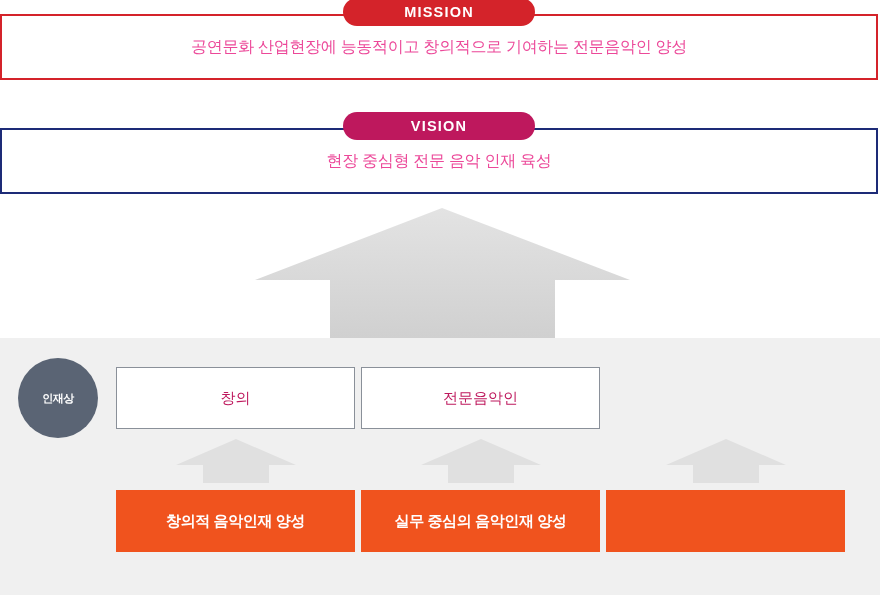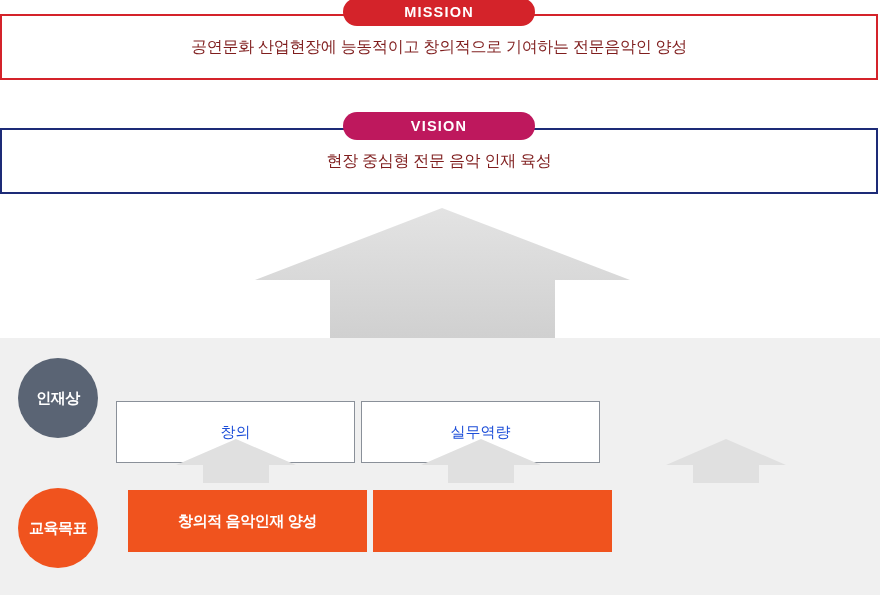--- a/index.html
+++ b/index.html
@@ -31,21 +31,21 @@
     background: #ffffff;
   }
   .banner-body {
     display: flex;
     align-items: center;
     justify-content: center;
     height: 100%;
     text-align: center;
     font-size: 16px;
     letter-spacing: -0.3px;
-    color: #7f1d1d;
+    color: #ec4899;
   }
   .banner-tag {
     position: absolute;
     top: -18px;
     left: 50%;
     transform: translateX(-50%);
     width: 192px;
     height: 28px;
     border-radius: 14px;
     color: #ffffff;
@@ -97,21 +97,21 @@
 
   .badge {
     position: absolute;
     width: 80px;
     height: 80px;
     border-radius: 50%;
     display: flex;
     align-items: center;
     justify-content: center;
     color: #ffffff;
-    font-size: 15px;
+    font-size: 11px;
     font-weight: bold;
     letter-spacing: -0.5px;
   }
   #badge-talent {
     left: 18px;
     top: 20px;
     background: #5a6474;
   }
   #badge-goal {
     left: 18px;
@@ -123,39 +123,37 @@
     position: absolute;
     left: 116px;
     display: flex;
     gap: 6px;
   }
   #talent-row {
     top: 29px;
   }
   #goal-row {
     top: 152px;
-    margin-left: 12px;
   }
 
   .cell {
     width: 239px;
     height: 62px;
     box-sizing: border-box;
     display: flex;
     align-items: center;
     justify-content: center;
     text-align: center;
     line-height: 1.25;
   }
   .cell.talent {
     background: #ffffff;
     border: 1px solid #8a9099;
     font-size: 15px;
-    color: #1d4ed8;
-    margin-top: 34px;
+    color: #be185d;
   }
   .cell.goal {
     background: #f0531e;
     color: #ffffff;
     font-size: 15px;
     font-weight: bold;
     letter-spacing: -0.4px;
     padding: 0 8px;
   }
 
@@ -203,50 +201,54 @@
       <polygon points="187,0 375,72 300,72 300,130 75,130 75,72 0,72" fill="url(#gArrow)"></polygon>
     </svg>
   </div>
 
   <div class="panel">
 
     <div class="badge" id="badge-talent">인재상</div>
 
     <div class="row" id="talent-row">
       <div class="cell talent">창의</div>
-      <div class="cell talent">실무역량</div>
+      <div class="cell talent">전문음악인</div>
     </div>
 
     <div class="small-arrows">
       <div class="small-arrow-slot">
         <svg width="120" height="44" viewBox="0 0 120 44" xmlns="http://www.w3.org/2000/svg">
           <polygon points="60,0 120,26 93,26 93,44 27,44 27,26 0,26" fill="#e0e0e0"></polygon>
         </svg>
       </div>
       <div class="small-arrow-slot">
         <svg width="120" height="44" viewBox="0 0 120 44" xmlns="http://www.w3.org/2000/svg">
           <polygon points="60,0 120,26 93,26 93,44 27,44 27,26 0,26" fill="#e0e0e0"></polygon>
         </svg>
       </div>
       <div class="small-arrow-slot">
         <svg width="120" height="44" viewBox="0 0 120 44" xmlns="http://www.w3.org/2000/svg">
           <polygon points="60,0 120,26 93,26 93,44 27,44 27,26 0,26" fill="#e0e0e0"></polygon>
         </svg>
       </div>
     </div>
 
-    <div class="badge" id="badge-goal">교육목표</div>
 
     <div class="row" id="goal-row">
       <div class="cell goal">
         <span>
           <span>창의적 음악인재 양성</span>
         </span>
       </div>
       <div class="cell goal">
         <span>
+          <span>실무 중심의 음악인재 양성</span>
+        </span>
+      </div>
+      <div class="cell goal">
+        <span>
           <br>
         </span>
       </div>
     </div>
 
   </div>
 </div>
 
 </body></html>

